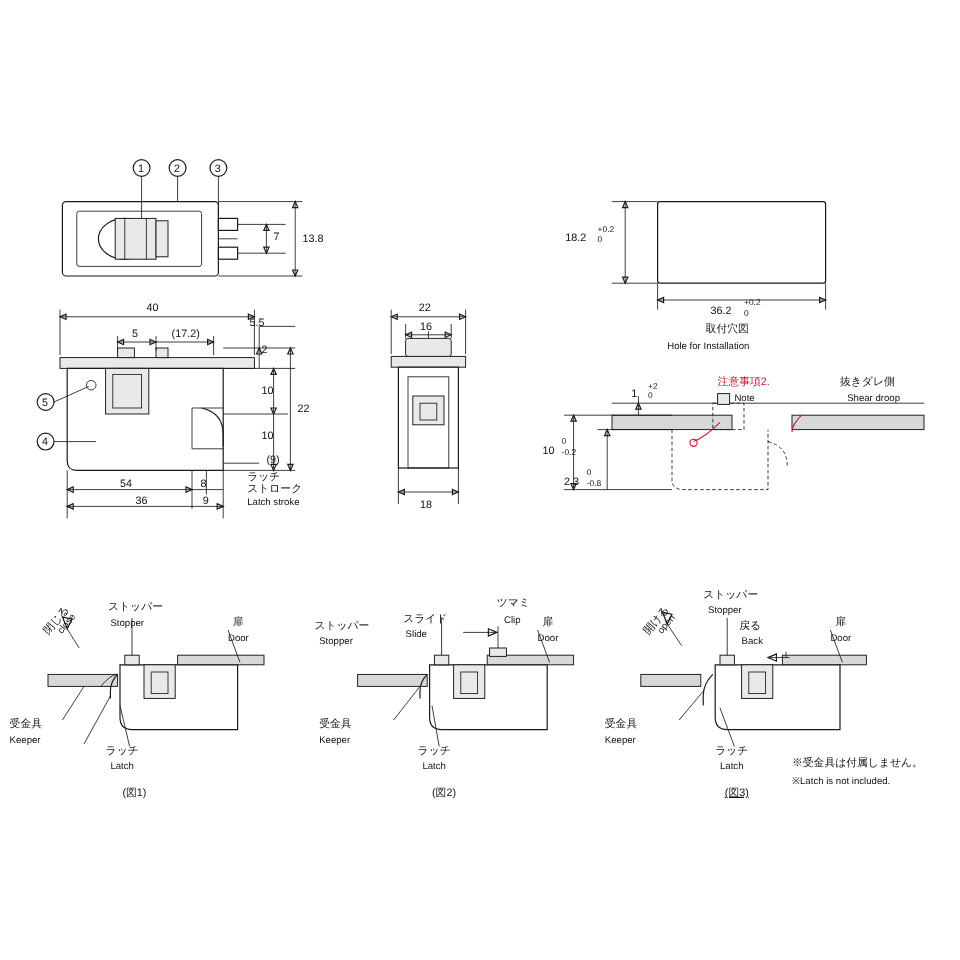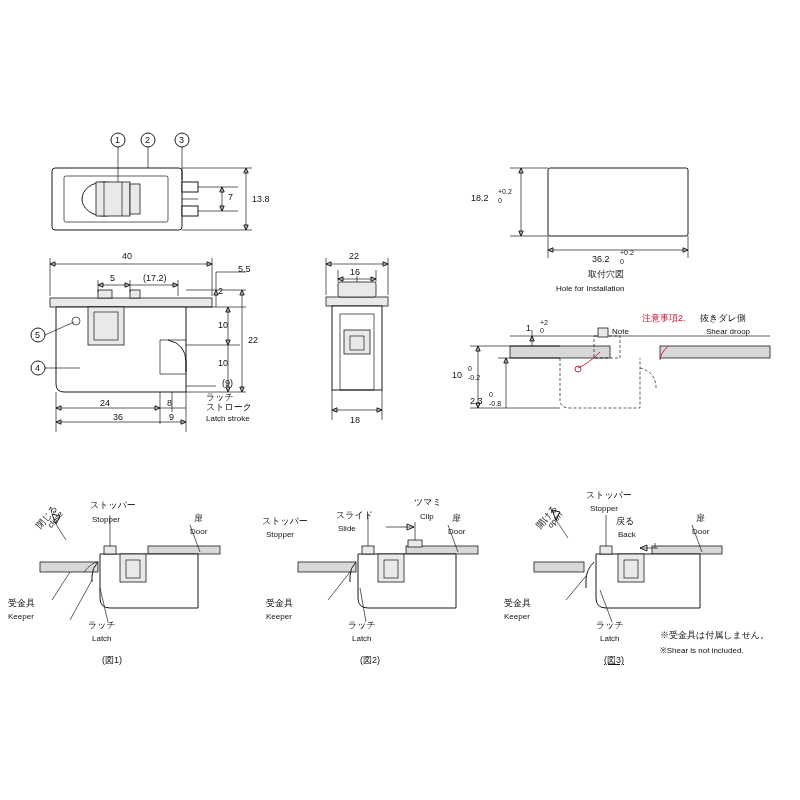--- a/index.html
+++ b/index.html
@@ -260,26 +260,26 @@
 <div class="abs lbl circlbl" style="left:179px;top:135px;">3</div>
 <div class="abs lbl" style="left:228px;top:192px;">7</div>
 <div class="abs lbl" style="left:252px;top:194px;">13.8</div>
 
 <div class="abs lbl circlbl" style="left:35px;top:330px;">5</div>
 <div class="abs lbl circlbl" style="left:35px;top:363px;">4</div>
 
 <div class="abs lbl" style="left:122px;top:251px;">40</div>
 <div class="abs lbl" style="left:110px;top:273px;">5</div>
 <div class="abs lbl" style="left:143px;top:273px;">(17.2)</div>
-<div class="abs lbl" style="left:238px;top:264px;">5.5</div>
+<div class="abs lbl" style="left:208px;top:264px;">5.5</div>
 <div class="abs lbl" style="left:218px;top:286px;">2</div>
 <div class="abs lbl" style="left:218px;top:320px;">10</div>
 <div class="abs lbl" style="left:218px;top:358px;">10</div>
 <div class="abs lbl" style="left:248px;top:335px;">22</div>
-<div class="abs lbl" style="left:100px;top:398px;">24</div>
+<div class="abs lbl" style="left:100px;top:398px;">54</div>
 <div class="abs lbl" style="left:113px;top:412px;">36</div>
 <div class="abs lbl" style="left:167px;top:398px;">8</div>
 <div class="abs lbl" style="left:169px;top:412px;">9</div>
 <div class="abs lbl" style="left:222px;top:378px;">(9)</div>
 <div class="abs lbl" style="left:206px;top:392px;white-space:pre;">ラッチ
 ストローク</div>
 <div class="abs lbl sm" style="left:206px;top:414px;">Latch stroke</div>
 
 <div class="abs lbl" style="left:349px;top:251px;">22</div>
 <div class="abs lbl" style="left:350px;top:267px;">16</div>
@@ -296,21 +296,21 @@
 
 <div class="abs lbl" style="left:526px;top:323px;">1</div>
 <div class="abs lbl xs" style="left:540px;top:319px;">+2</div>
 <div class="abs lbl xs" style="left:540px;top:327px;">0</div>
 <div class="abs lbl" style="left:452px;top:370px;">10</div>
 <div class="abs lbl xs" style="left:468px;top:365px;">0</div>
 <div class="abs lbl xs" style="left:468px;top:374px;">-0.2</div>
 <div class="abs lbl" style="left:470px;top:396px;">2.3</div>
 <div class="abs lbl xs" style="left:489px;top:391px;">0</div>
 <div class="abs lbl xs" style="left:489px;top:400px;">-0.8</div>
-<div class="abs lbl red" style="left:598px;top:313px;margin-left:44px;">注意事項2.</div>
+<div class="abs lbl red" style="left:598px;top:313px;">注意事項2.</div>
 <div class="abs lbl sm" style="left:612px;top:327px;">Note</div>
 <div class="abs lbl" style="left:700px;top:313px;">抜きダレ側</div>
 <div class="abs lbl sm" style="left:706px;top:327px;">Shear droop</div>
 
 <div class="abs lbl rot45" style="left:34px;top:524px;">閉じる</div>
 <div class="abs lbl sm rot45" style="left:46px;top:524px;">close</div>
 <div class="abs lbl" style="left:90px;top:500px;">ストッパー</div>
 <div class="abs lbl sm" style="left:92px;top:515px;">Stopper</div>
 <div class="abs lbl" style="left:194px;top:513px;">扉</div>
 <div class="abs lbl sm" style="left:190px;top:527px;">Door</div>
@@ -342,15 +342,15 @@
 <div class="abs lbl sm" style="left:618px;top:530px;text-align:center;">Back</div>
 <div class="abs lbl" style="left:696px;top:513px;">扉</div>
 <div class="abs lbl sm" style="left:692px;top:527px;">Door</div>
 <div class="abs lbl" style="left:504px;top:598px;">受金具</div>
 <div class="abs lbl sm" style="left:504px;top:612px;">Keeper</div>
 <div class="abs lbl" style="left:596px;top:620px;">ラッチ</div>
 <div class="abs lbl sm" style="left:600px;top:634px;">Latch</div>
 <div class="abs lbl" style="left:604px;top:655px;text-decoration:underline;">(図3)</div>
 
 <div class="abs lbl" style="left:660px;top:630px;">※受金具は付属しません。</div>
-<div class="abs lbl sm" style="left:660px;top:646px;">※Shear is not included.</div>
+<div class="abs lbl sm" style="left:660px;top:646px;">※Latch is not included.</div>
 
 </div>
 
 </body></html>

